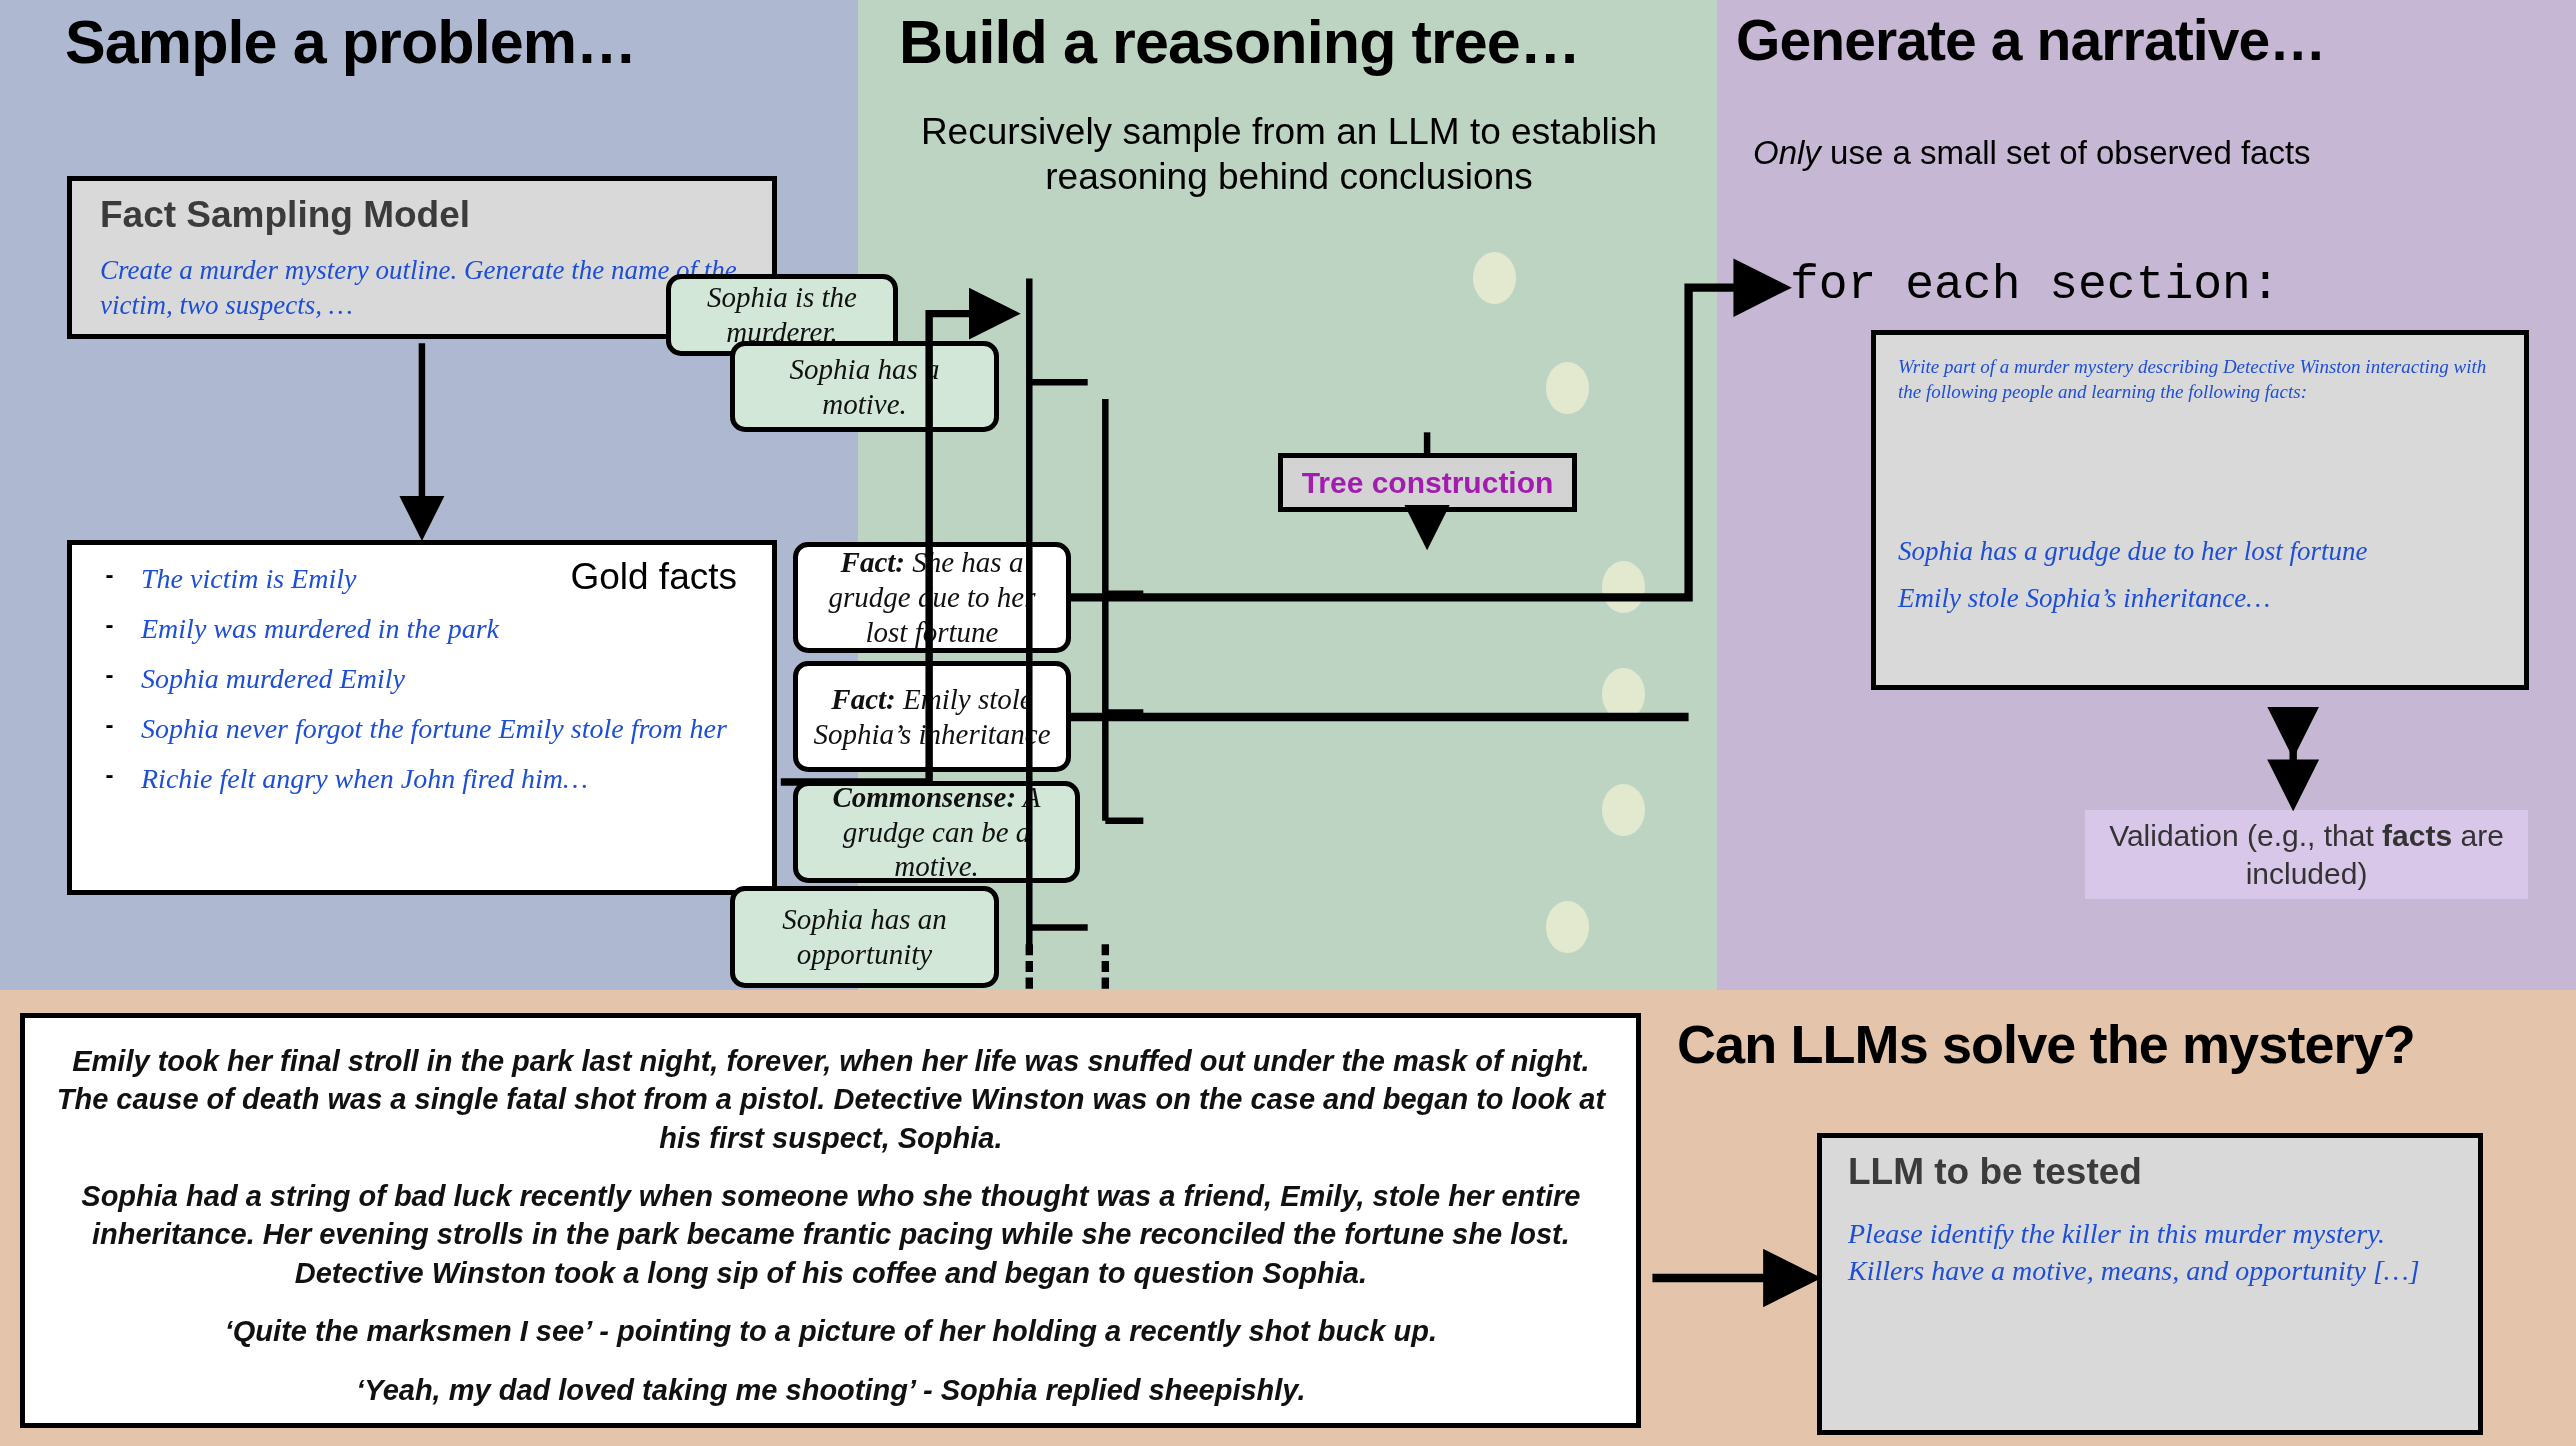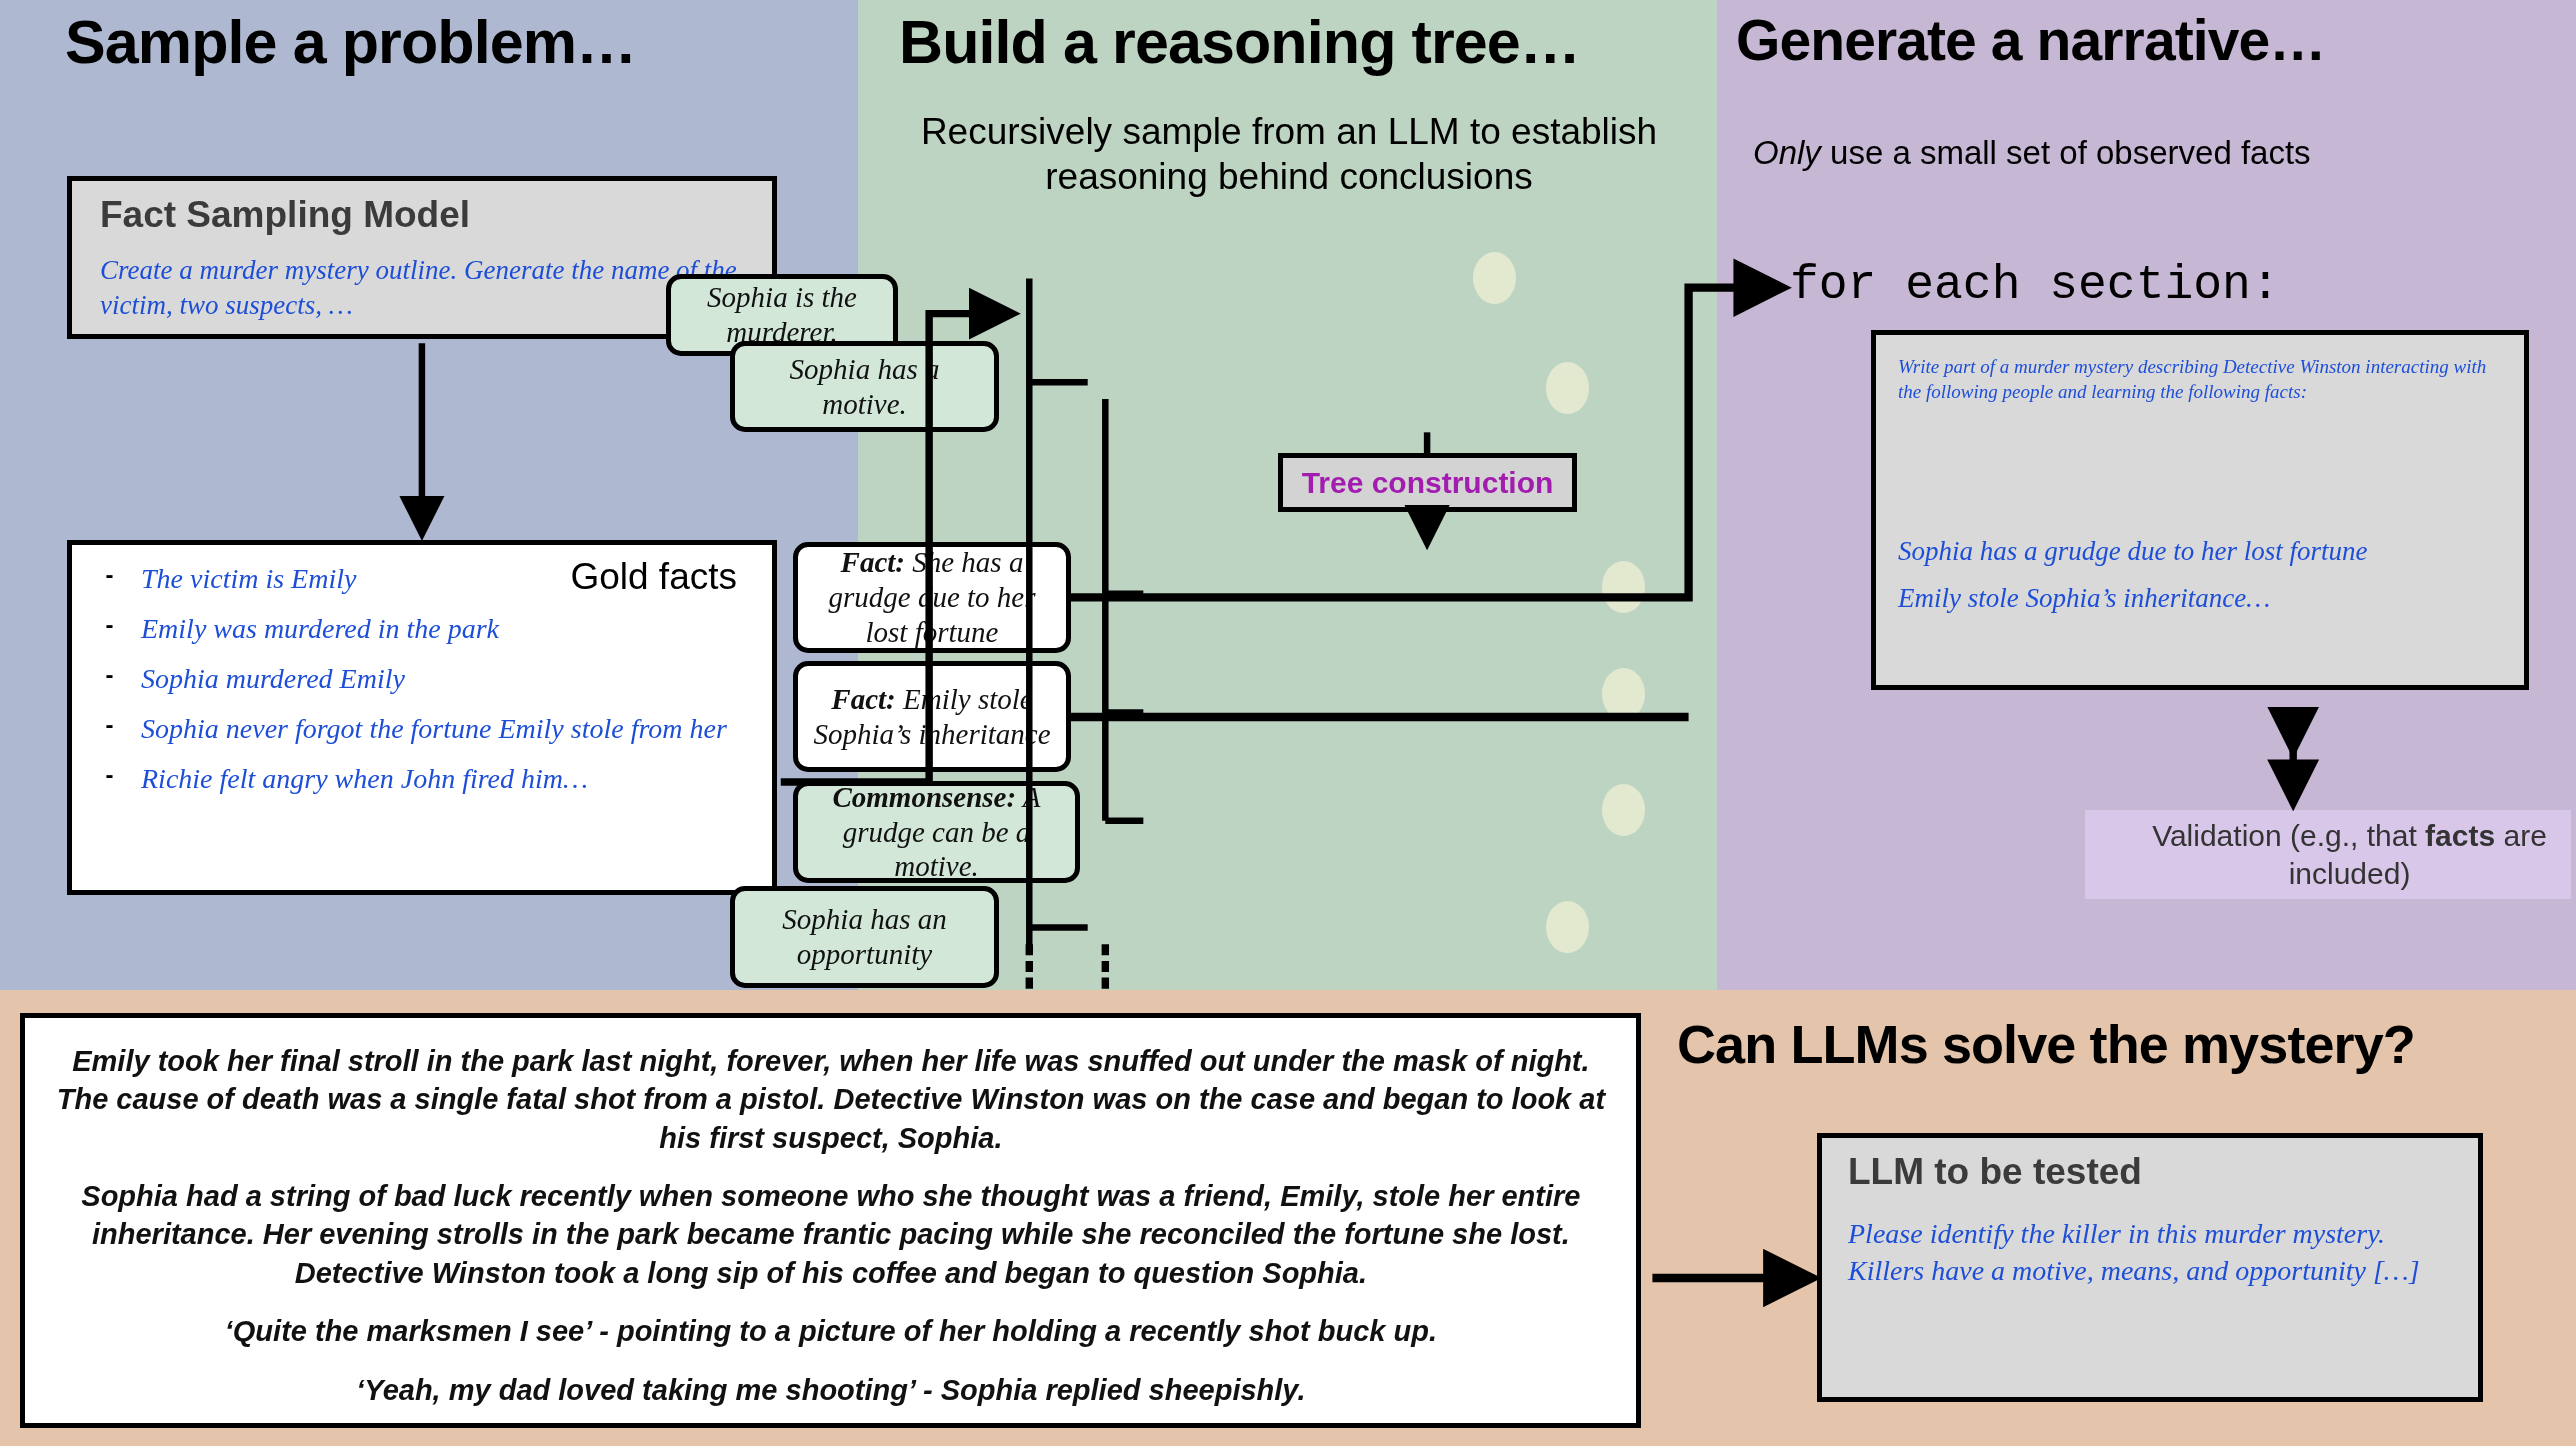--- a/index.html
+++ b/index.html
@@ -83,31 +83,31 @@
             font-size:48px;color:#000;white-space:nowrap;}
   #narr-prompt{left:1871px;top:330px;width:658px;height:360px;}
   #narr-prompt .p1{position:absolute;left:22px;top:20.4px;width:603px;font-size:19px;line-height:1.28;}
   #narr-prompt .p2{position:absolute;left:22px;top:199px;width:621px;font-size:27px;line-height:1.28;}
   #narr-prompt .p3{position:absolute;left:22px;top:246px;width:621px;font-size:27px;line-height:1.28;}
 
   #iterate{position:absolute;left:1780px;top:733px;width:334px;text-align:center;
            font-family:"Liberation Mono",monospace;font-size:48px;line-height:1.35;color:#000;}
   #validation{position:absolute;left:2085px;top:810px;width:443px;height:89px;background:#d9c7ea;
               display:flex;align-items:center;justify-content:center;text-align:center;
-              font-size:30px;line-height:1.25;color:#333;padding-left:43px;}
+              font-size:30px;line-height:1.25;color:#333;}
   #validation b{font-weight:bold;}
 
   
   #story{left:20.4px;top:1013px;width:1621px;height:415px;}
   #story .para{text-align:center;font-size:29px;line-height:1.32;
                font-family:"Liberation Sans",sans-serif;font-style:italic;font-weight:bold;color:#111;}
   #story .inner{padding:24px 26px 0 26px;}
   #story .para + .para{margin-top:20.4px;}
 
-  #llm-box{left:1817px;top:1133px;width:666px;height:269px;}
+  #llm-box{left:1817px;top:1133px;width:666px;height:302px;}
   #llm-box .box-title{position:absolute;left:26px;top:13px;}
   #llm-box .prompt{position:absolute;left:26px;top:78px;width:575px;font-size:28px;line-height:1.32;}
 
   svg.ovl{position:absolute;left:0;top:0;width:2576px;height:1447px;pointer-events:none;}
 </style>
 </head>
 <body>
 
 <div id="root">
 

